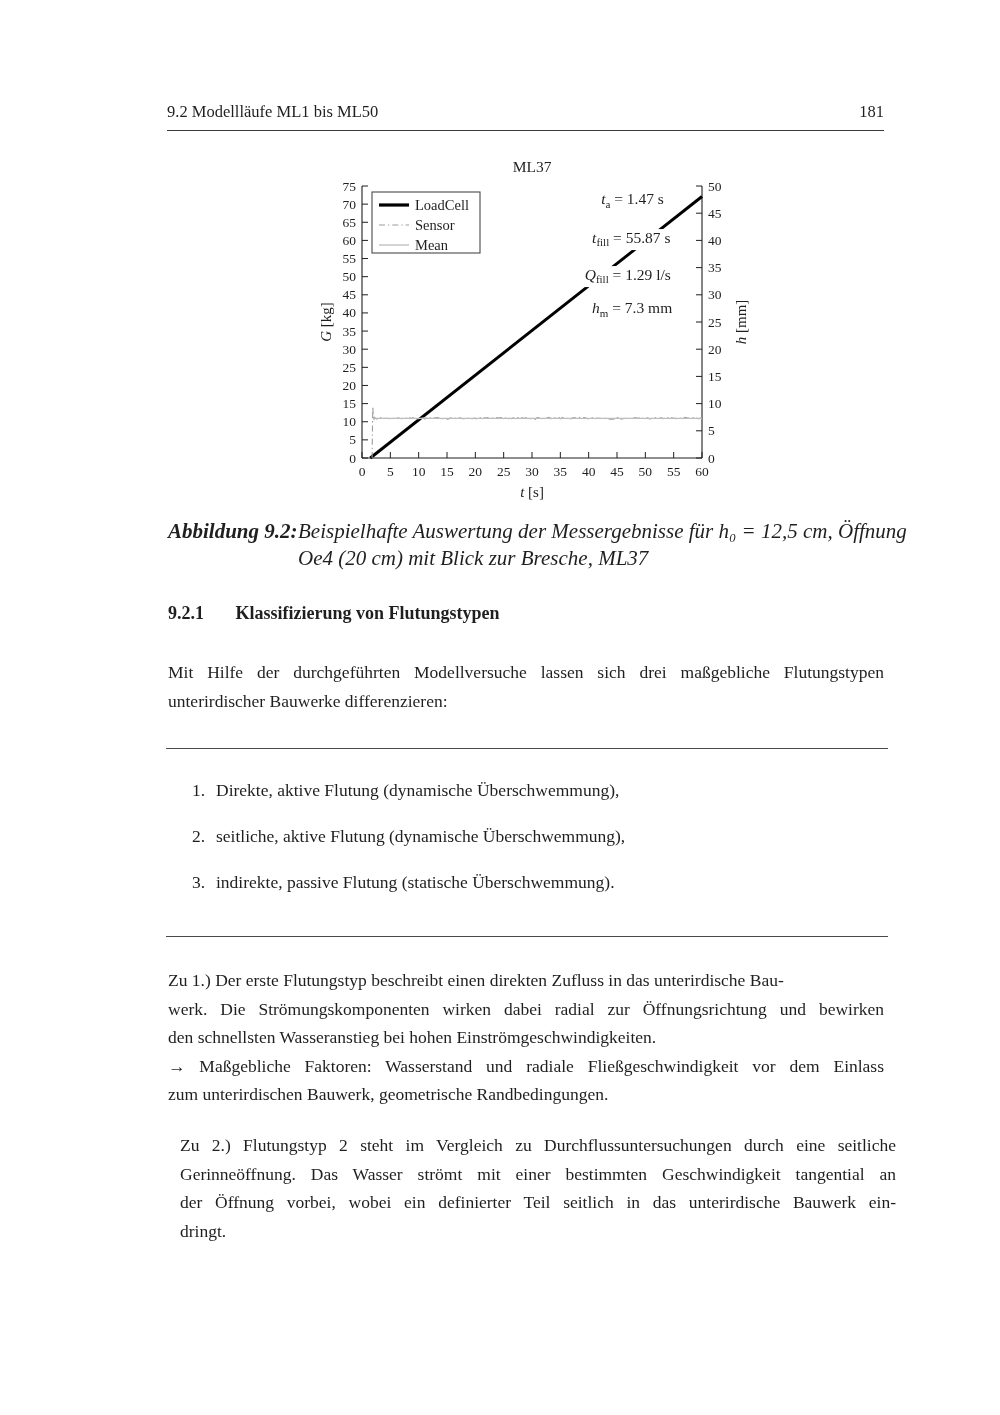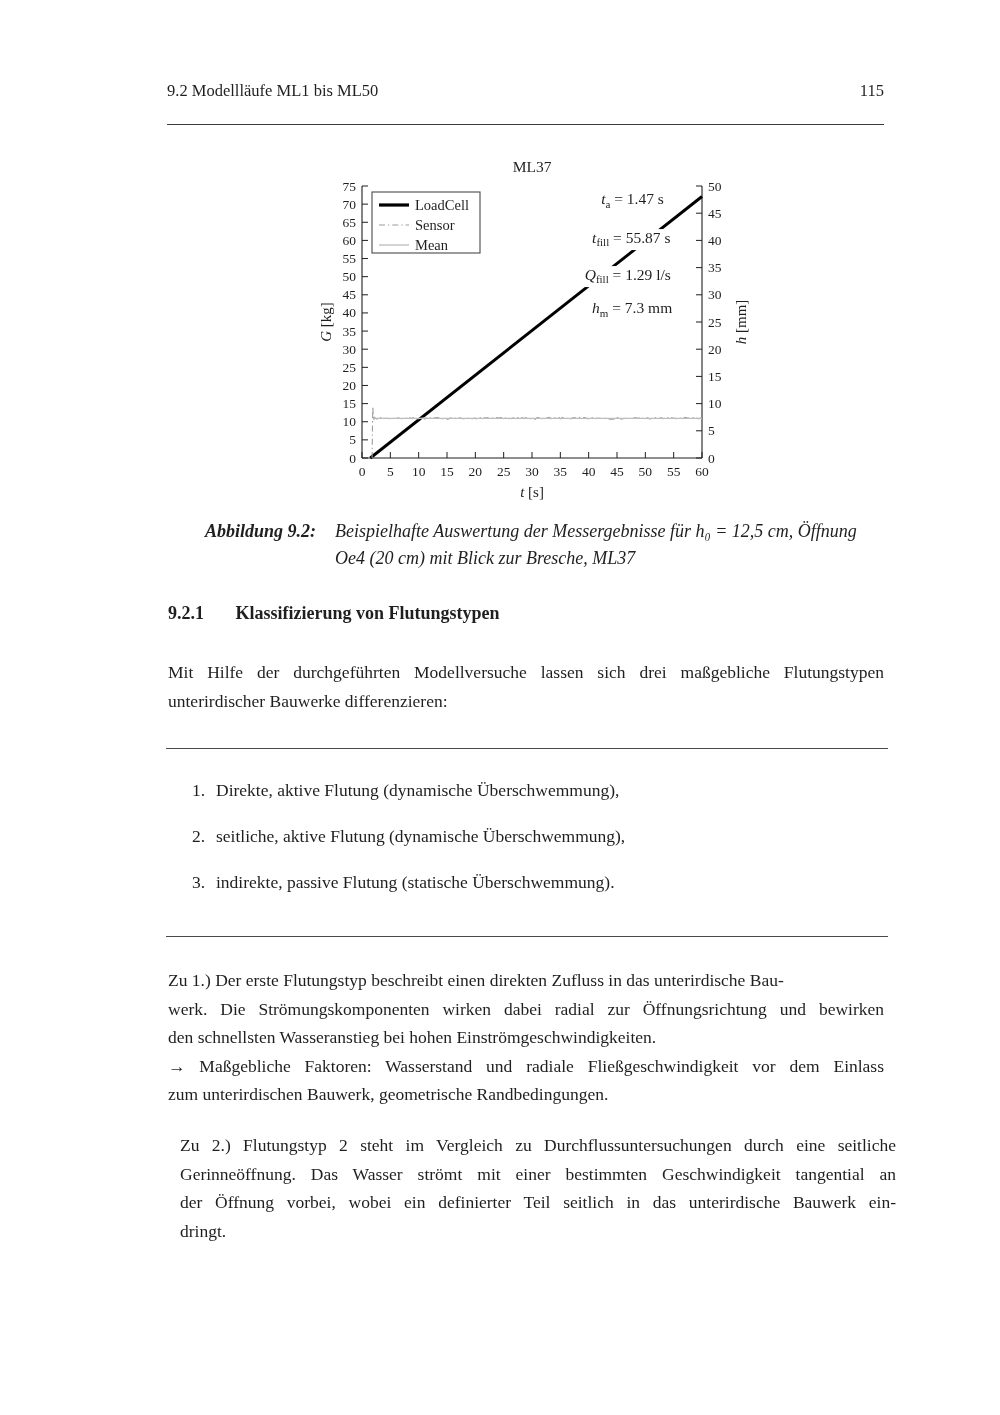--- a/index.html
+++ b/index.html
@@ -6,34 +6,34 @@
   #page {
     position: relative;
     width: 1000px; height: 1415px;
     background: #ffffff;
     font-family: "Liberation Serif", "DejaVu Serif", serif;
     color: #1f1f1f;
     overflow: hidden;
   }
   
   #header {
-    position: absolute; left: 167px; top: 82px; width: 717px;
+    position: absolute; left: 167px; top: 103px; width: 717px;
     display: flex; justify-content: space-between;
     font-size: 16.5px; line-height: 18px;
     border-bottom: 1.2px solid #3a3a3a;
-    padding-bottom: 24px;
+    padding-bottom: 9px;
   }
   
   #figure { position: absolute; left: 310px; top: 156px; width: 455px; height: 350px; }
   #chart-svg { width: 455px; height: 350px; display: block; }
   
   #caption {
     position: absolute; left: 168px; top: 518px; width: 716px;
-    font-size: 18px; line-height: 26.5px; font-style: italic;
-    padding-left: 130px; box-sizing: border-box; margin-left: 37px;
+    font-size: 21px; line-height: 26.5px; font-style: italic;
+    padding-left: 130px; box-sizing: border-box;
   }
   #caption .cap-label {
     position: absolute; left: 0; top: 0;
     font-weight: bold; font-style: italic; white-space: nowrap;
   }
   
   #heading {
     position: absolute; left: 168px; top: 601px; width: 716px;
     font-size: 18px; font-weight: bold; line-height: 24px;
   }
@@ -59,21 +59,21 @@
   #list .txt { flex: 1; }
   svg text { fill: #1f1f1f; }
 </style>
 </head>
 <body>
 
 <div id="page">
 
   <div id="header">
     <span>9.2 Modellläufe ML1 bis ML50</span>
-    <span>115</span>
+    <span>181</span>
   </div>
 
   <div id="figure">
     <svg id="chart-svg" viewBox="0 0 455 350" xmlns="http://www.w3.org/2000/svg">
         <text x="222" y="16" text-anchor="middle" font-size="15.5">ML37</text>
         <g stroke="#1f1f1f" stroke-width="1.1">
           <line x1="52" y1="30" x2="52" y2="302"></line>
           <line x1="392" y1="30" x2="392" y2="302"></line>
           <line x1="52" y1="302" x2="392" y2="302"></line>
         </g>

